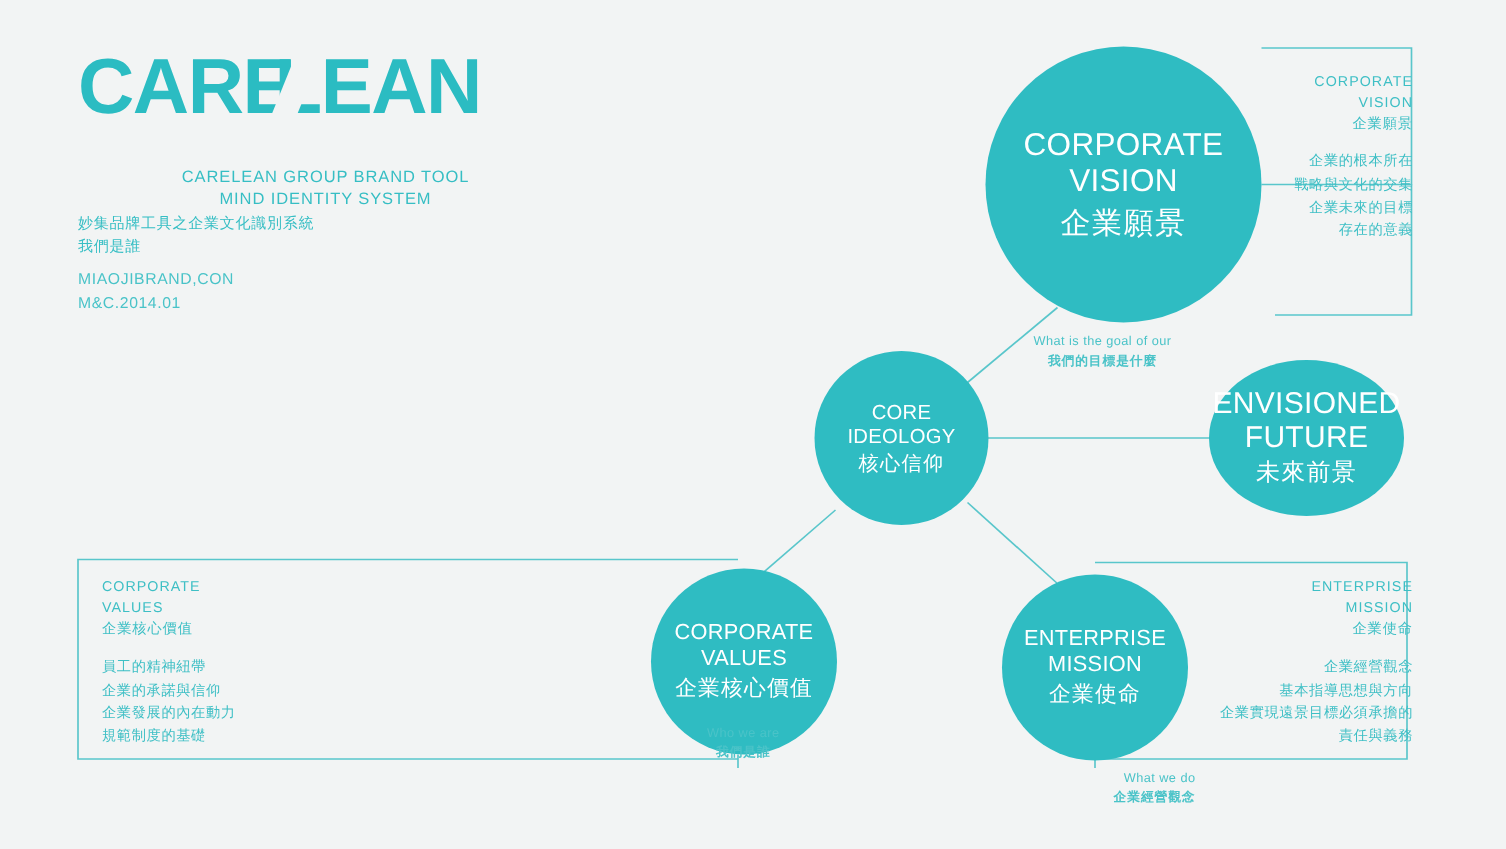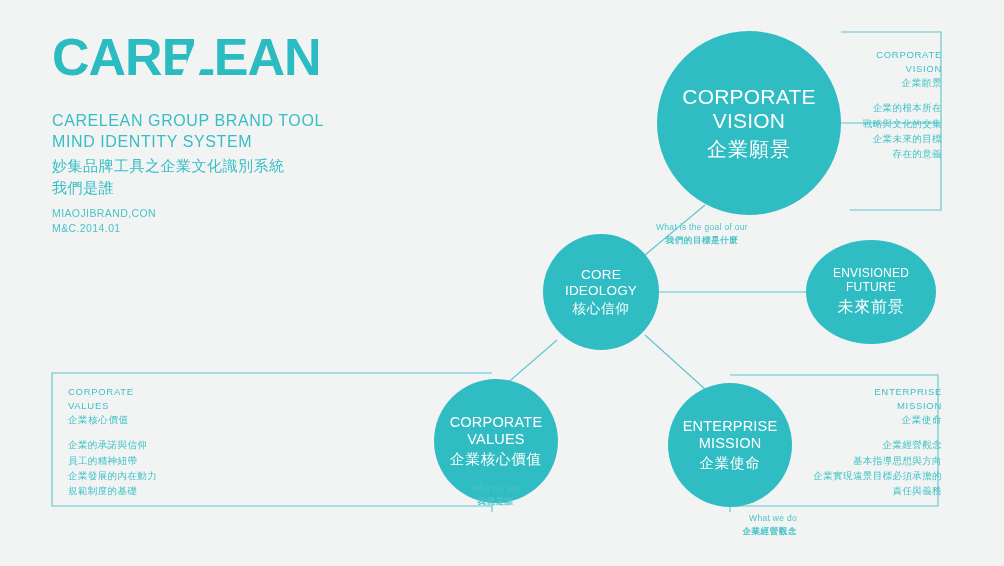--- a/index.html
+++ b/index.html
@@ -28,28 +28,29 @@
     font-family: "Liberation Sans", sans-serif;
     font-weight: bold;
     font-size: 53px;
     letter-spacing: -1px;
     color: #2bbcc2;
     line-height: 1;
     white-space: nowrap;
   }
   .subtitle-en {
     margin-top: 14px;
-    font-size: 16px;
+    font-size: 11px;
     letter-spacing: 0.6px;
     line-height: 1.32;
     color: #36bec4;
+    text-align: center;
   }
   .subtitle-cn {
     margin-top: 3px;
-    font-size: 15px;
+    font-size: 10px;
     letter-spacing: 0.5px;
     line-height: 1.45;
     color: #36bec4;
   }
   .subtitle-small {
     margin-top: 7px;
     font-size: 10.5px;
     letter-spacing: 0.4px;
     line-height: 1.5;
     color: #49c3c8;
@@ -87,21 +88,21 @@
   #node-core {
     left: 543px; top: 234px; width: 116px; height: 116px;
   }
   #node-core .en { font-size: 13.5px; letter-spacing: 0.2px; }
   #node-core .cn { font-size: 13.5px; margin-top: 3px; letter-spacing: 0.8px; }
 
   #node-future {
     left: 806px; top: 240px; width: 130px; height: 104px;
     border-radius: 50%;
   }
-  #node-future .en { font-size: 12px; letter-spacing: 0.2px; text-align: right; }
+  #node-future .en { font-size: 20px; letter-spacing: 0.2px; text-align: right; }
   #node-future .cn { font-size: 16px; margin-top: 3px; letter-spacing: 0.8px; }
 
   #node-values {
     left: 434px; top: 379px; width: 124px; height: 124px;
   }
   #node-values .en { font-size: 14.5px; letter-spacing: 0.2px; }
   #node-values .cn { font-size: 14.5px; margin-top: 3px; letter-spacing: 0.8px; }
 
   #node-mission {
     left: 668px; top: 383px; width: 124px; height: 124px;
@@ -139,21 +140,21 @@
 
   
   .caption {
     position: absolute;
     text-align: center;
     color: #4ac3c8;
   }
   .caption .c-en { font-size: 8.5px; letter-spacing: 0.3px; line-height: 1.5; }
   .caption .c-cn { font-size: 8.5px; letter-spacing: 0.6px; line-height: 1.5; font-weight: bold; }
 
-  #caption-goal { left: 612px; top: 221px; width: 180px; }
+  #caption-goal { left: 645px; top: 221px; width: 180px; }
   #caption-who { left: 428px; top: 482px; width: 135px; }
   #caption-what { left: 662px; top: 512px; width: 135px; text-align: right; }
 </style>
 </head>
 <body>
 
 <div id="stage">
 
   <div id="logo-block">
     <div id="logo-wordmark">
@@ -245,22 +246,22 @@
     <div class="body">企業經營觀念</div>
     <div class="body">基本指導思想與方向</div>
     <div class="body">企業實現遠景目標必須承擔的</div>
     <div class="body">責任與義務</div>
   </div>
 
   <div class="anno left-align" id="anno-values">
     <div class="head">CORPORATE</div>
     <div class="head">VALUES</div>
     <div class="head-cn">企業核心價值</div>
+    <div class="body">員工的精神紐帶</div>
     <div class="body">企業的承諾與信仰</div>
-    <div class="body">員工的精神紐帶</div>
     <div class="body">企業發展的內在動力</div>
     <div class="body">規範制度的基礎</div>
   </div>
 
   <div class="caption" id="caption-goal">
     <div class="c-en">What is the goal of our</div>
     <div class="c-cn">我們的目標是什麼</div>
   </div>
 
   <div class="caption" id="caption-who">

